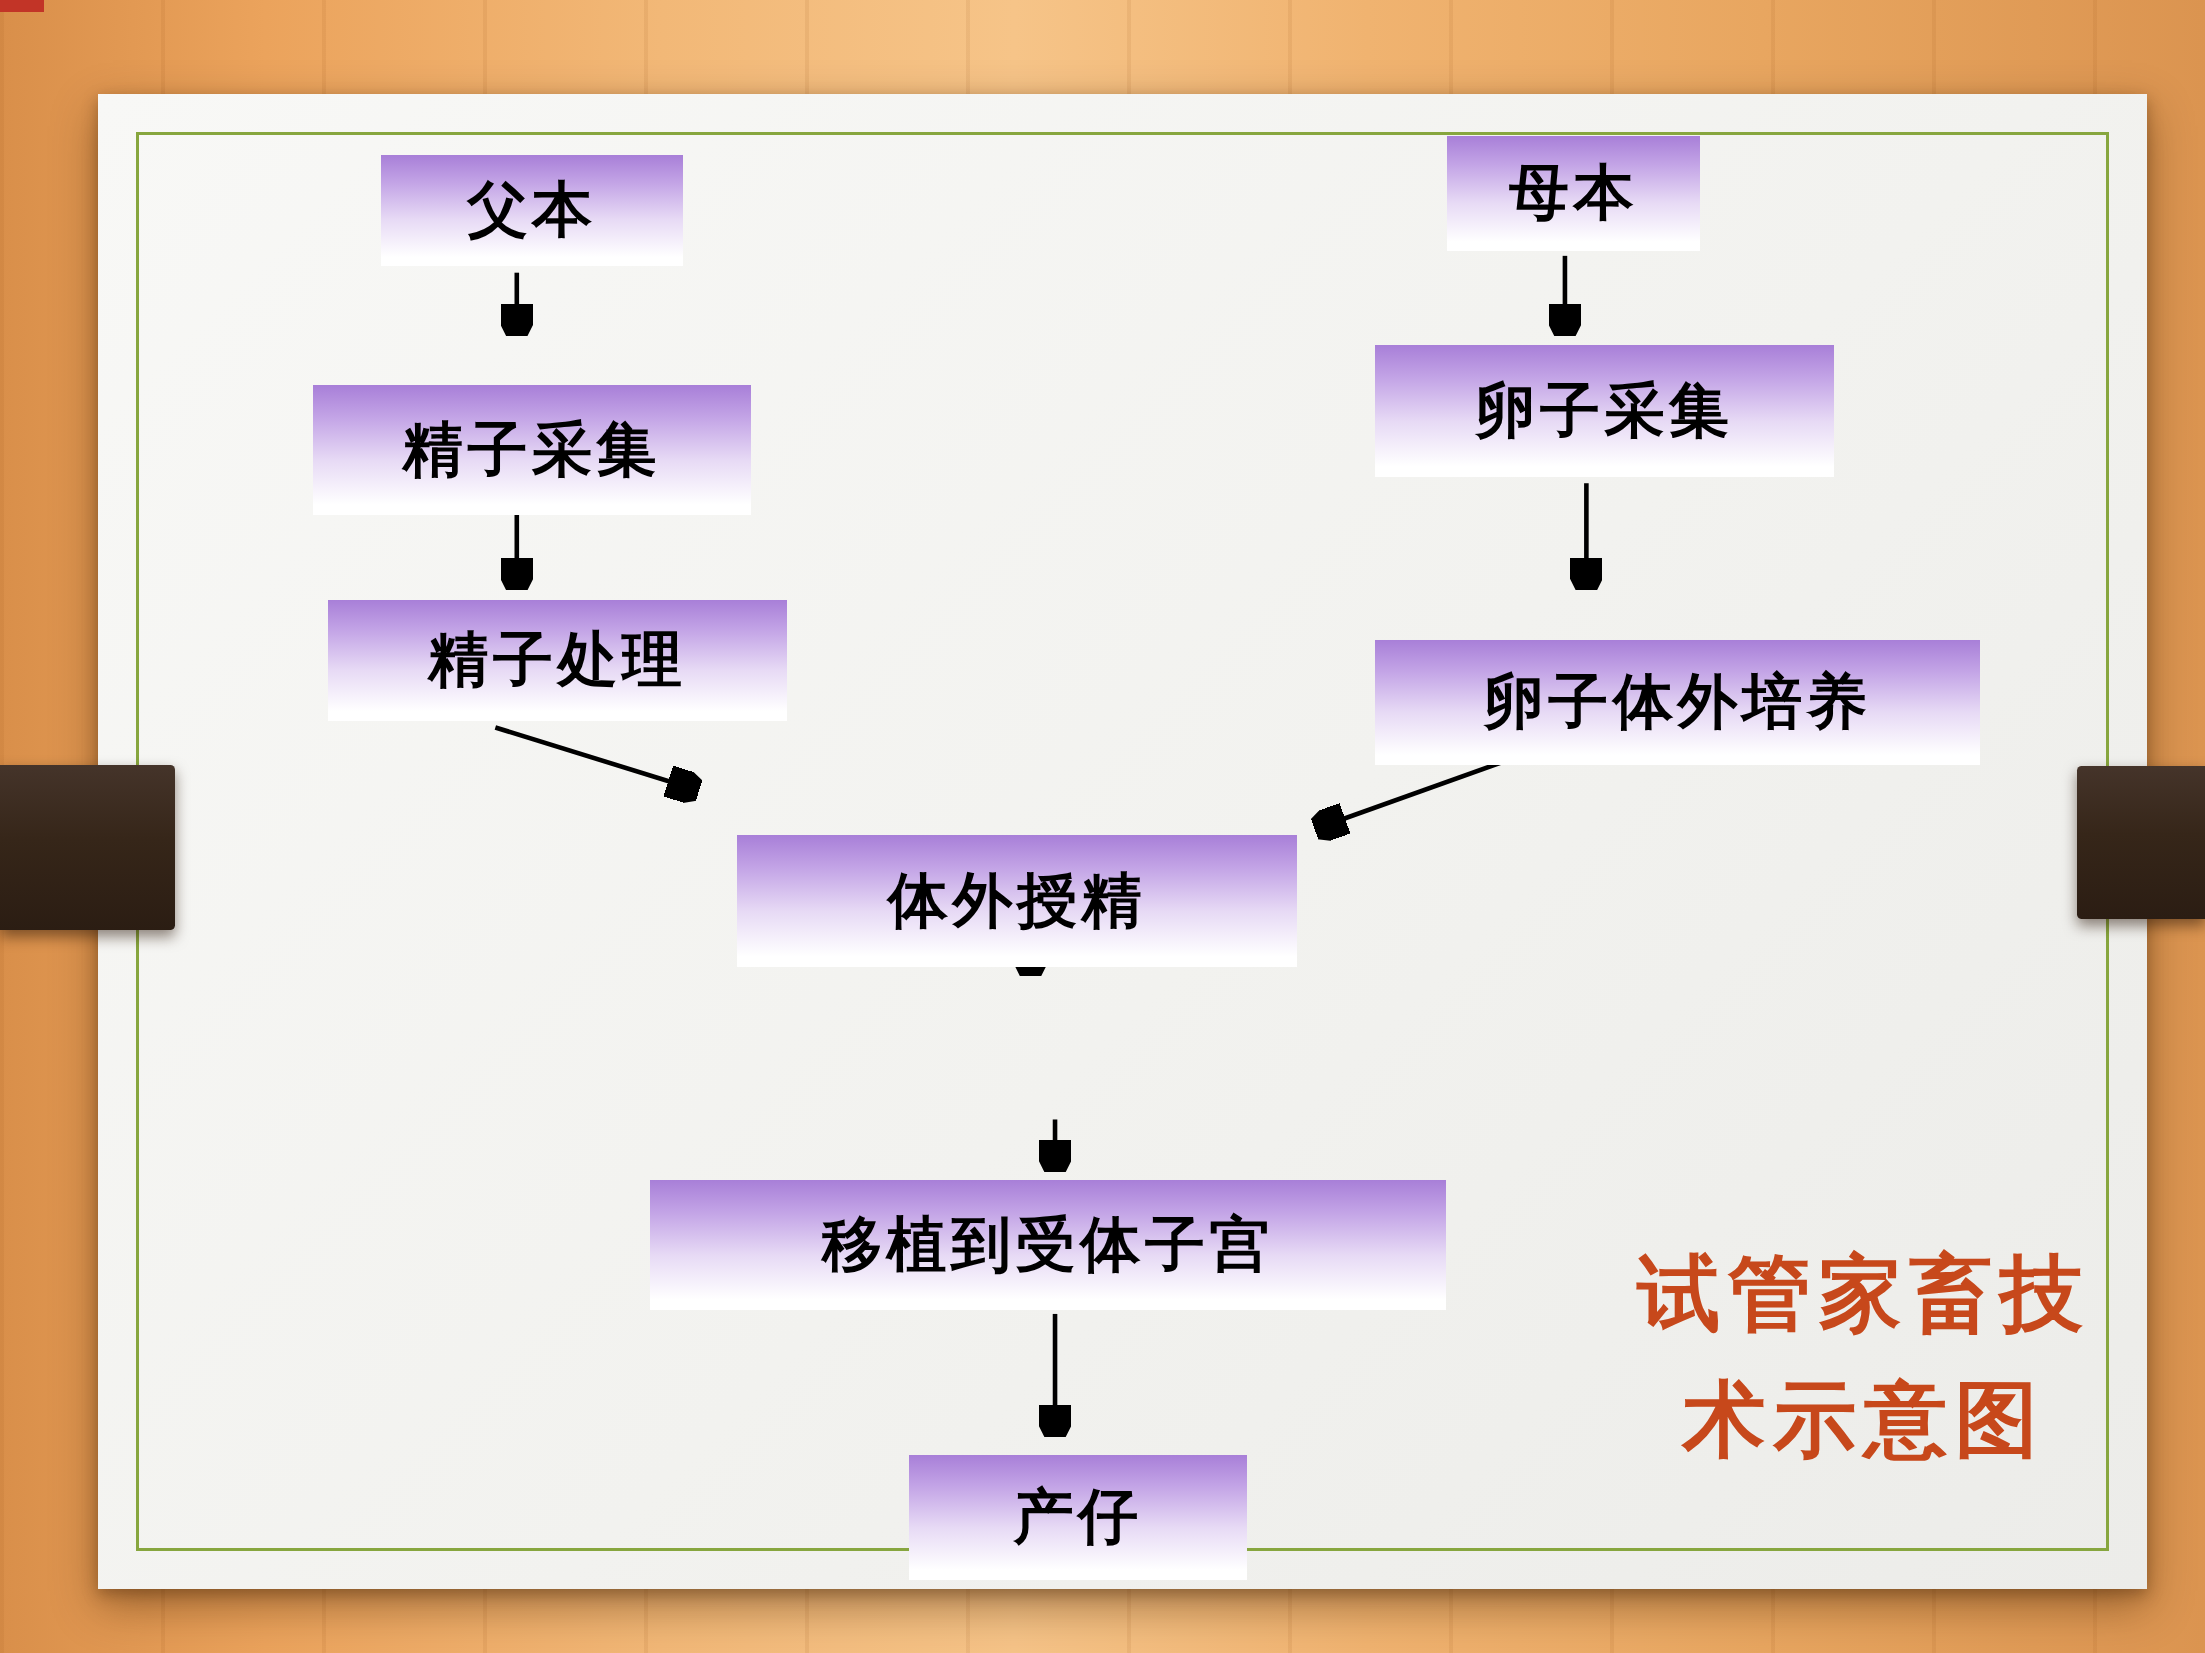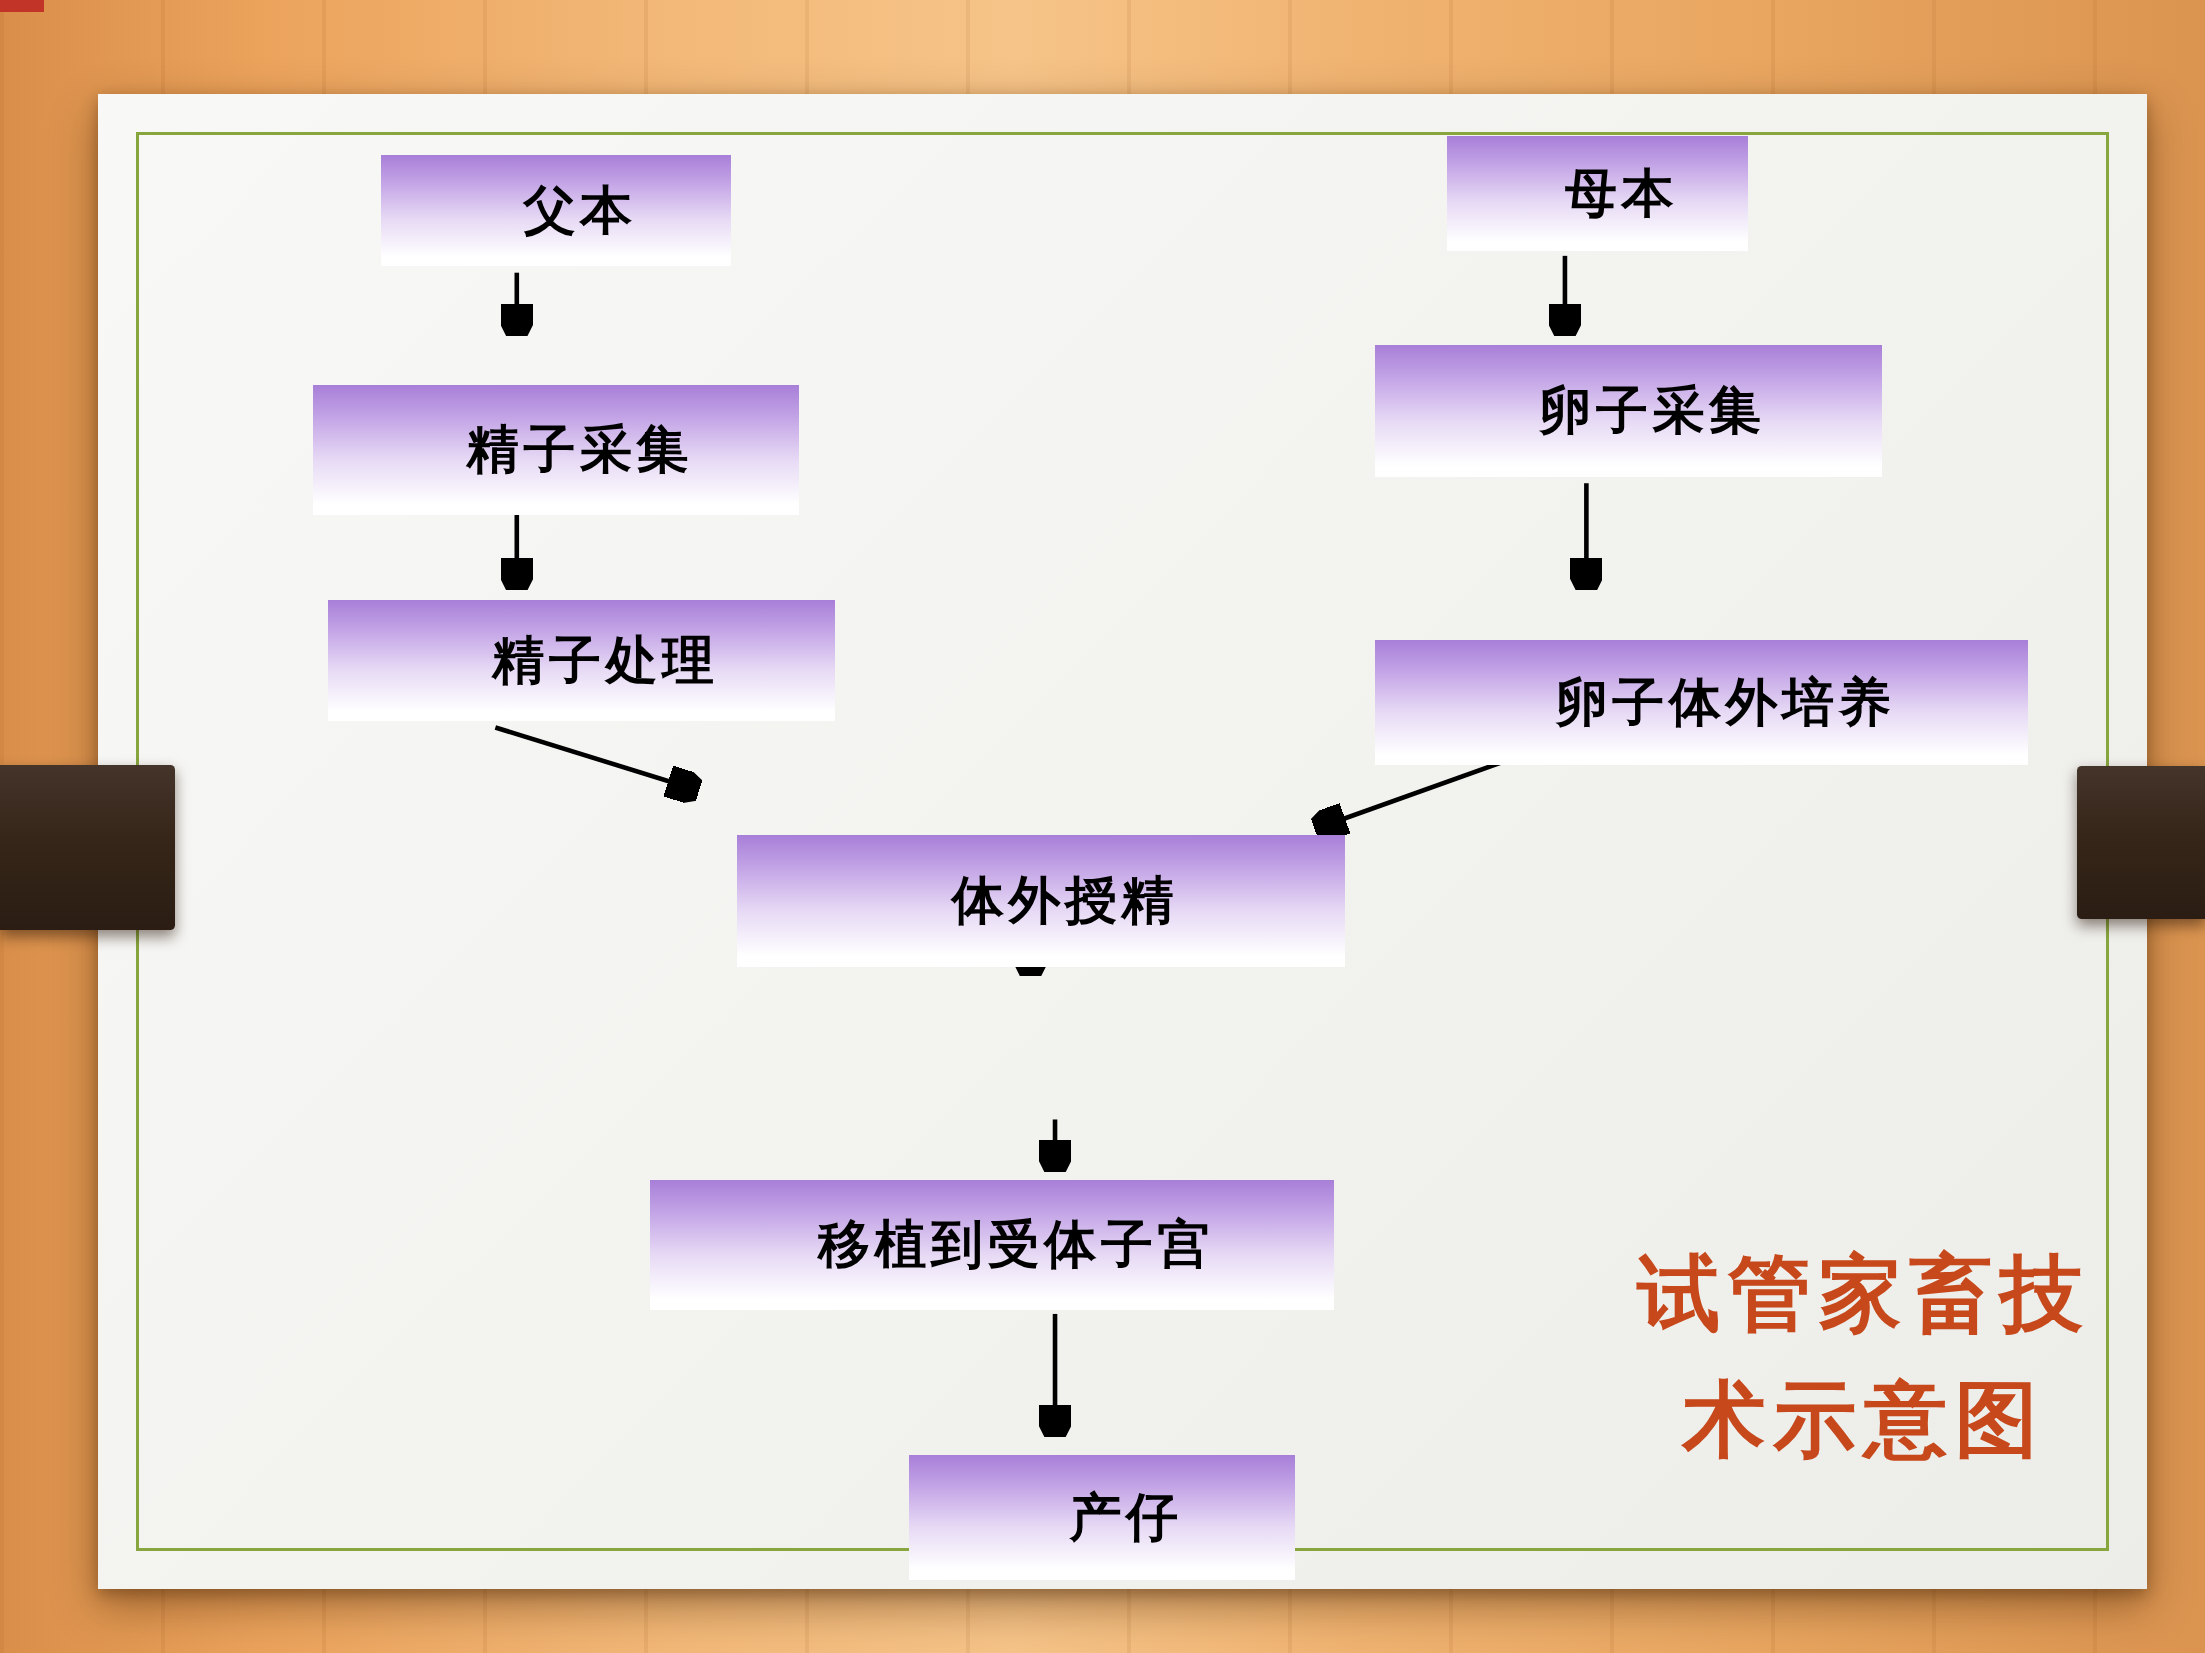--- a/index.html
+++ b/index.html
@@ -32,23 +32,22 @@
     position:absolute;background:linear-gradient(180deg,#45342a 0%,#362619 45%,#2b1d13 100%);
     box-shadow:0 6.1px 13.8px rgba(40,20,5,0.5);
   }
   .clip.left{left:0;top:765px;width:175px;height:165px;border-radius:0 4.6px 4.6px 0;}
   .clip.right{left:2077px;top:766px;width:129px;height:153px;border-radius:4.6px 0 0 4.6px;}
   .node{
     position:absolute;
     display:flex;align-items:center;justify-content:center;
     background:linear-gradient(180deg,#a87fd8 0%,#c3a4e6 25%,#e7daf5 58%,#ffffff 92%);
     color:#000;font-weight:bold;
-    font-size:52px;letter-spacing:4.6px;
+    font-size:60px;letter-spacing:4.6px;
     white-space:nowrap;
-    padding-left:48px;
   }
   #arrows{position:absolute;left:0;top:0;width:2205px;height:1654px;pointer-events:none;}
   #arrows path{stroke:#000;stroke-width:6;fill:none;}
   .diagram-title{
     position:absolute;left:1596px;top:1231px;width:536px;
     text-align:center;color:#c7481b;font-weight:bold;
     font-size:83px;line-height:126px;letter-spacing:7.7px;
   }
 </style>
 </head>
@@ -82,21 +81,21 @@
     <path d="M1378,1716 L1378,1868" marker-end="url(#ah)"></path>
   </svg>
 
   <div class="node" style="left:381px;top:155px;width:302px;height:111px;">父本</div>
   <div class="node" style="left:1447px;top:136px;width:253px;height:115px;">母本</div>
   <div class="node" style="left:313px;top:345px;width:438px;height:130px;margin-top:40px;">精子采集</div>
   <div class="node" style="left:1375px;top:345px;width:459px;height:132px;">卵子采集</div>
   <div class="node" style="left:328px;top:600px;width:459px;height:121px;">精子处理</div>
   <div class="node" style="left:1375px;top:600px;width:605px;height:125px;margin-top:40px;">卵子体外培养</div>
   <div class="node" style="left:737px;top:787px;width:560px;height:132px;margin-top:48px;">体外授精</div>
-  <div class="node" style="left:650px;top:1180px;width:636px;height:130px;text-align:center;">移植到受体子宫</div>
+  <div class="node" style="left:650px;top:1180px;width:796px;height:130px;text-align:center;">移植到受体子宫</div>
   <div class="node" style="left:909px;top:1447px;width:338px;height:125px;margin-top:8px;">产仔</div>
 
   <div class="diagram-title">
     <div>试管家畜技</div>
     <div>术示意图</div>
   </div>
 
 </div>
 
 

